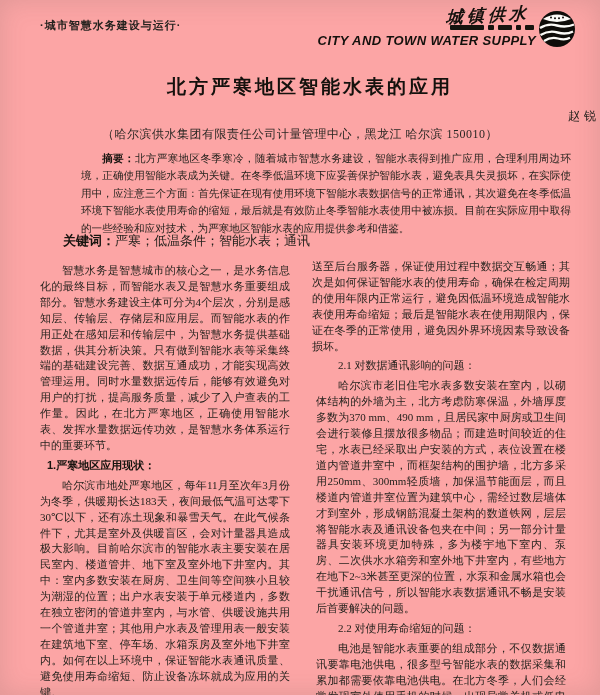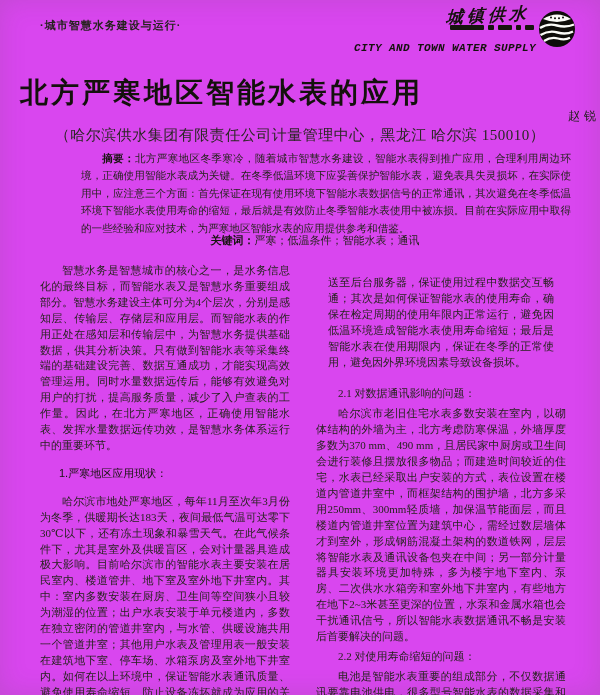--- a/index.html
+++ b/index.html
@@ -5,21 +5,21 @@
   html,body{margin:0;padding:0;}
   body{
     width:600px;height:695px;
     background:#e9e7e2;
     font-family:"Liberation Serif","DejaVu Serif",serif;
     overflow:hidden;
   }
   .page{
     position:relative;
     width:600px;height:695px;
-    background:#d946ef;
+    background:#fca5a5;
     box-shadow:inset 0 0 26px rgba(90,85,75,.18);
     color:#201d19;
     overflow:hidden;
   }
   
   .hdr{
     position:absolute;top:0;left:0;right:0;height:56px;
   }
   .hdr-section{
     position:absolute;left:40px;top:18px;
@@ -36,71 +36,71 @@
     font-size:17px;letter-spacing:4px;color:#14110d;
     transform:rotate(-3deg) skewX(-6deg);
     white-space:nowrap;
   }
   .masthead-smudge{
     position:absolute;right:44px;top:21px;
     display:flex;gap:4px;align-items:center;
   }
   .masthead-smudge i{display:block;height:5px;background:#17140f;border-radius:1px;}
   .masthead-en{
-    position:absolute;right:42px;top:38px;
-    font-family:Liberation Mono, monospace;
+    position:absolute;right:42px;top:29px;
+    font-family:Liberation Sans, sans-serif;
     font-weight:700;font-style:italic;
-    font-size:11px;letter-spacing:.4px;color:#14110d;
+    font-size:13px;letter-spacing:.4px;color:#14110d;
     white-space:nowrap;
   }
   .masthead-logo{position:absolute;right:2px;top:6px;width:38px;height:38px;}
   
   .title{
     position:absolute;top:74px;left:0;right:0;
+    text-align:center;
     font-family:"Liberation Sans","DejaVu Sans",sans-serif;
-    font-weight:700;font-size:28px;letter-spacing:3px;color:#14110d;margin-left:20px;
+    font-weight:700;font-size:19px;letter-spacing:3px;color:#14110d;margin-left:20px;
   }
   .author{
     position:absolute;top:108px;left:0;right:0;
     text-align:right;font-size:12px;letter-spacing:4px;color:#22201c;
   }
   .affiliation{
     position:absolute;top:126px;left:0;right:0;
-    text-align:center;font-size:15px;letter-spacing:.5px;color:#2a2723;
+    text-align:center;font-size:12px;letter-spacing:.5px;color:#2a2723;
   }
   
   .abs{
     position:absolute;top:150px;left:37px;right:29px;
     font-size:10.6px;line-height:17.4px;
     text-align:justify;color:#26231e;
     text-indent:2em;
     margin-left:44px;
   }
   .kw{
     position:absolute;top:232px;left:37px;right:29px;
-    font-size:11px;line-height:17px;color:#26231e;
+    font-size:13px;line-height:17px;color:#26231e;
     text-indent:2em;
-    text-align:center;
   }
   .blabel{
     font-family:"Liberation Sans","DejaVu Sans",sans-serif;
     font-weight:700;color:#17140f;
   }
   
   .cols{
     position:absolute;top:259px;left:36px;right:30px;bottom:0;
     display:flex;gap:18px;overflow:hidden;
   }
   .col{width:50%;font-size:11px;line-height:15.9px;text-align:justify;color:#26231e;}
   .para{margin:4px;text-indent:2em;}
-  .para-cont{margin:16px;text-indent:0;}
+  .para-cont{margin:0;text-indent:0;}
   .sec-h{
-    margin:12px;text-indent:1em;
+    margin:0;text-indent:1em;
     font-family:"Liberation Sans","DejaVu Sans",sans-serif;
-    font-weight:400;color:#17140f;
+    font-weight:700;color:#17140f;
   }
   .sub-h{margin:4px;text-indent:2em;color:#26231e;}
 </style>
 </head>
 <body>
 
 <div class="page">
 
   <div class="hdr">
     <div class="hdr-section">·城市智慧水务建设与运行·</div>

